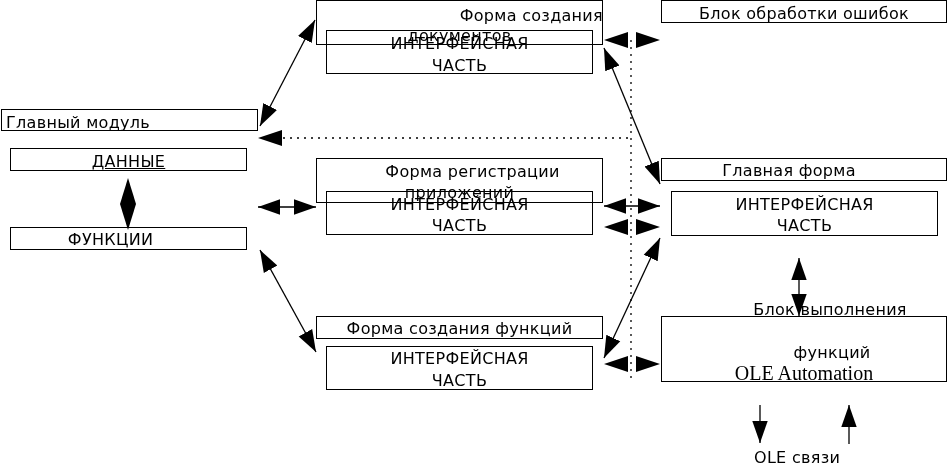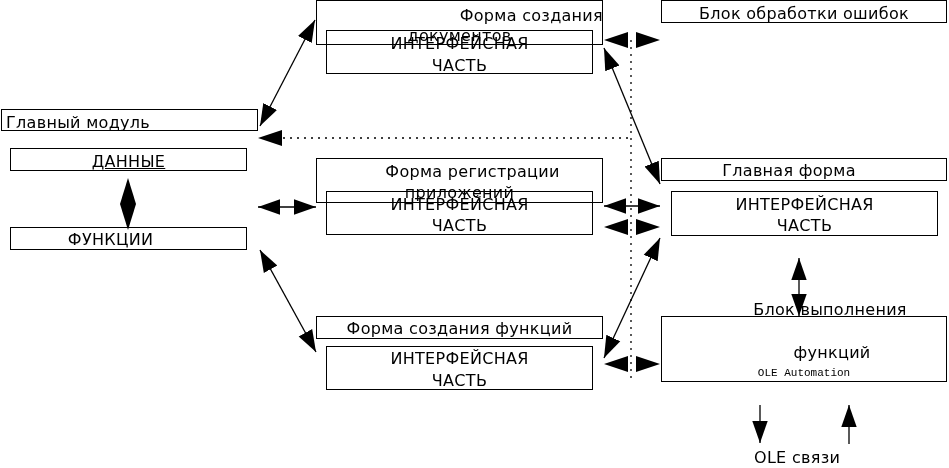--- a/index.html
+++ b/index.html
@@ -1,21 +1,21 @@
 <!DOCTYPE html>
 <html><head>
   <meta charset="utf-8">
   <style>
     html, body { margin: 0; padding: 0; background: #ffffff; }
     body { width: 949px; height: 468px; position: relative; overflow: hidden;
            font-family: "DejaVu Sans", sans-serif; color: #000; }
     .box { position: absolute; box-sizing: border-box; border: 1px solid #000; background: transparent; }
     .lbl { position: absolute; font-size: 16px; letter-spacing: 0.3px; white-space: nowrap; line-height: 19px; }
     .center { text-align: center; }
-    .ole-auto { font-family: Liberation Mono, monospace; font-size: 11px; letter-spacing: 0; }
+    .ole-auto { font-family: Liberation Serif, serif; font-size: 20px; letter-spacing: 0; }
     svg#wires { position: absolute; left: 0; top: 0; }
   </style>
 </head>
 <body>
 
 <svg id="wires" width="949" height="468">
   <defs>
     <marker id="ah" viewBox="0 0 10 10" refX="10" refY="5" markerWidth="22" markerHeight="22" markerUnits="userSpaceOnUse" orient="auto-start-reverse">
       <path d="M0,1.5 L10,5 L0,8.5 Z" fill="#000"></path>
     </marker>

